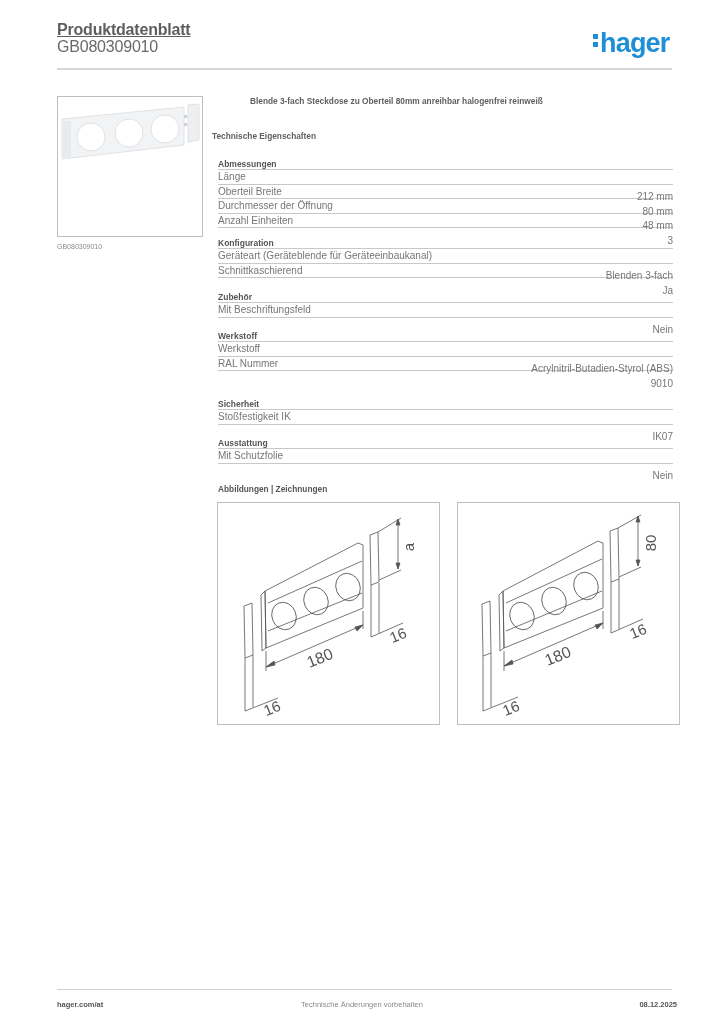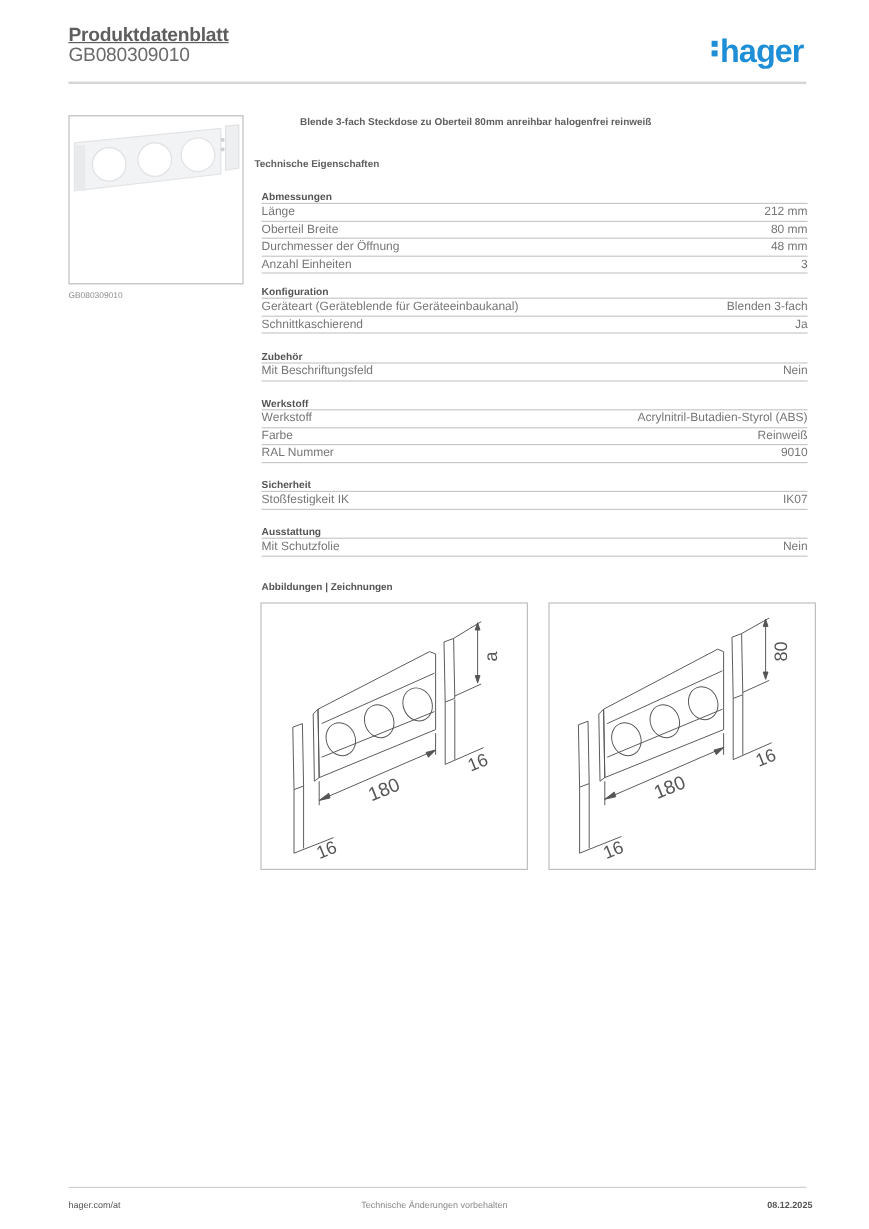--- a/index.html
+++ b/index.html
@@ -16,28 +16,28 @@
     .thumb { position: absolute; left: 57px; top: 96px; width: 146px; height: 141px; border: 1px solid #bfbfbf; background: #fff; }
     .thumb svg { position: absolute; left: 0; top: 0; }
     .thumb-caption { position: absolute; left: 57px; top: 243px; font-size: 7px; color: #8a8a8a; }
 
     .product-title { position: absolute; left: 218px; top: 96px; font-size: 8.3px; font-weight: bold; color: #5f5f5f; margin-left: 32px; }
     .section-heading { position: absolute; left: 212px; top: 131px; font-size: 8.3px; font-weight: bold; color: #5f5f5f; }
 
     .group { position: absolute; left: 218px; width: 455px; }
     .group-title { font-size: 8.5px; font-weight: bold; color: #555; height: 12px; line-height: 12px; border-bottom: 1px solid #c8c8c8; }
     .row { display: flex; justify-content: space-between; height: 14.5px; line-height: 14px; font-size: 10px; color: #767676; border-bottom: 1px solid #c8c8c8; }
-    .row .val { text-align: center; }
+    .row .val { text-align: center; margin-top: 20px; }
 
     .figures-heading { position: absolute; left: 218px; top: 484px; font-size: 8.3px; font-weight: bold; color: #555; }
     .figure { position: absolute; top: 502px; width: 223px; height: 223px; border: 1px solid #bfbfbf; background: #fff; }
     .figure svg { position: absolute; left: 0; top: 0; }
 
     .footer-rule { position: absolute; left: 57px; top: 989px; width: 615px; height: 1px; background: #d0d0d0; }
-    .footer-left { position: absolute; left: 57px; top: 1000px; font-size: 7.5px; font-weight: normal; color: #555; }
+    .footer-left { position: absolute; left: 57px; top: 1000px; font-size: 7.5px; font-weight: bold; color: #555; }
     .footer-center { position: absolute; left: 0; width: 724px; text-align: center; top: 1000px; font-size: 7.5px; color: #8a8a8a; }
     .footer-right { position: absolute; right: 47px; top: 1000px; font-size: 7.5px; font-weight: bold; color: #555; }
   </style>
 </head>
 <body>
 
 <div class="header-title">Produktdatenblatt</div>
 <div class="header-code">GB080309010</div>
 <div class="logo"><span class="colon"><i></i><i></i></span><span>hager</span></div>
 <div class="header-rule"></div>
@@ -97,24 +97,20 @@
       <span>Mit Beschriftungsfeld</span>
       <span class="val">Nein</span>
     </div>
 </div>
 
 <div class="group" style="top:330px;">
   <div class="group-title">Werkstoff</div>
   <div class="row">
       <span>Werkstoff</span>
       <span class="val">Acrylnitril-Butadien-Styrol (ABS)</span>
-    </div>
-  <div class="row">
-      <span>Farbe</span>
-      <span class="val">Reinweiß</span>
     </div>
   <div class="row">
       <span>RAL Nummer</span>
       <span class="val">9010</span>
     </div>
 </div>
 
 <div class="group" style="top:398px;">
   <div class="group-title">Sicherheit</div>
   <div class="row">

